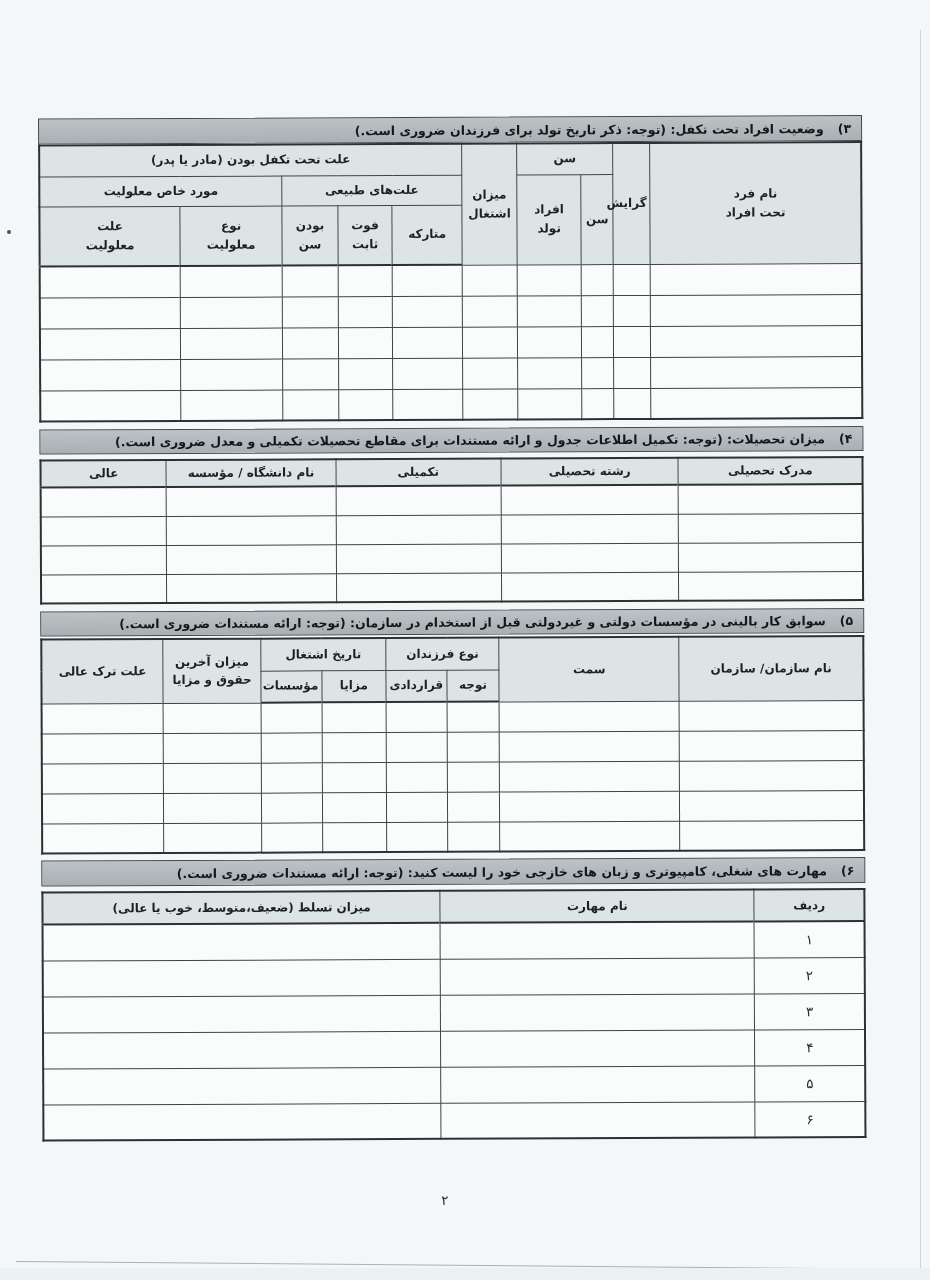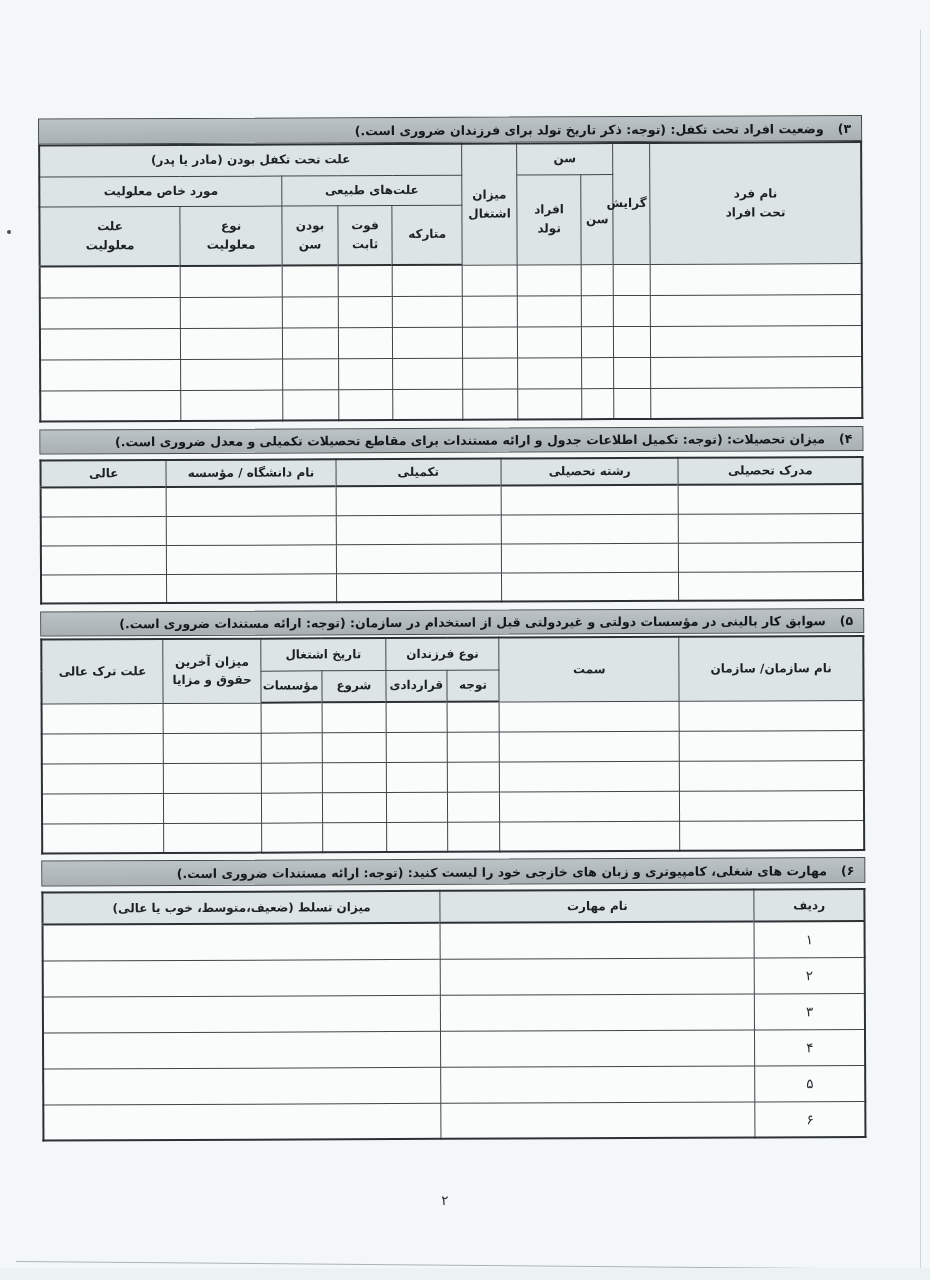--- a/index.html
+++ b/index.html
@@ -257,21 +257,21 @@
         <th rowspan="2">سمت</th>
         <th colspan="2">نوع فرزندان</th>
         <th colspan="2">تاریخ اشتغال</th>
         <th rowspan="2">میزان آخرین
 حقوق و مزایا</th>
         <th rowspan="2">علت ترک عالی</th>
       </tr>
       <tr>
         <th>توجه</th>
         <th>قراردادی</th>
-        <th>شروع</th>
+        <th>مزایا</th>
         <th>مؤسسات</th>
       </tr>
     </thead>
     <tbody>
       <tr>
           <td></td>
           <td></td>
           <td></td>
           <td></td>
           <td></td>

